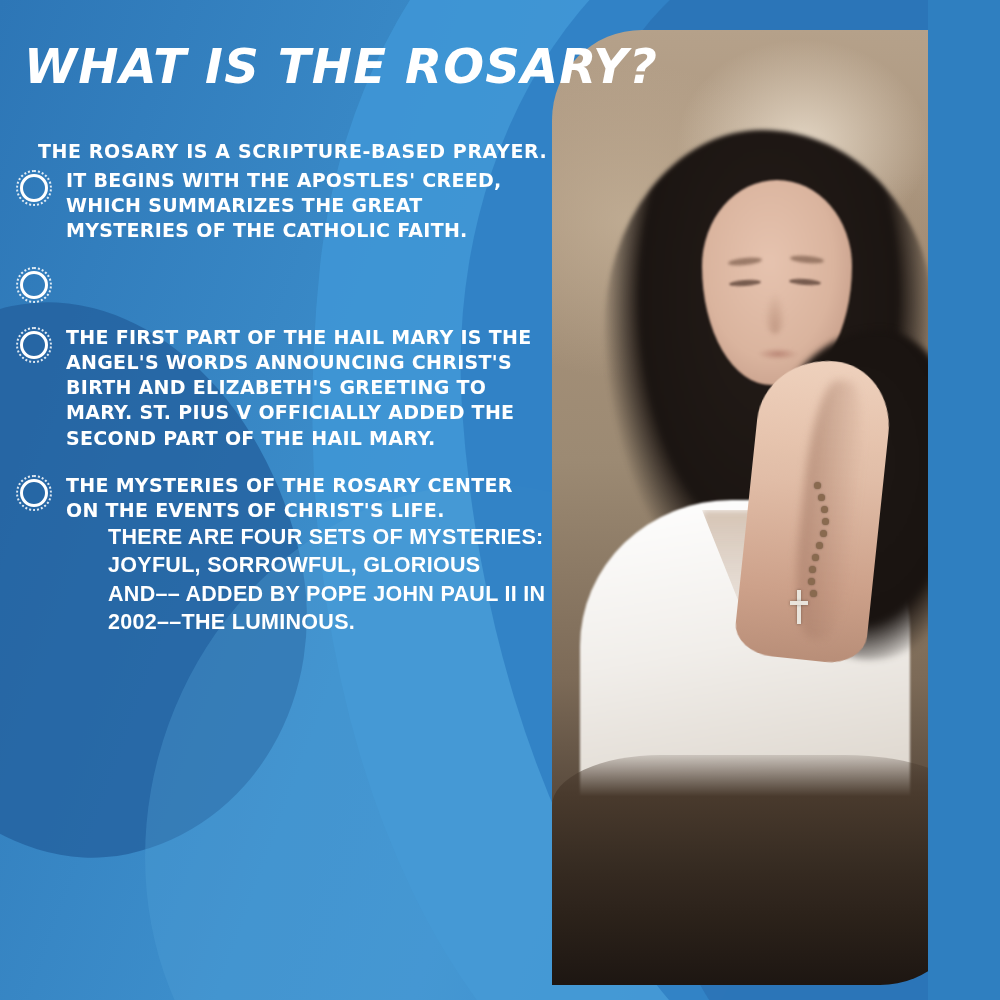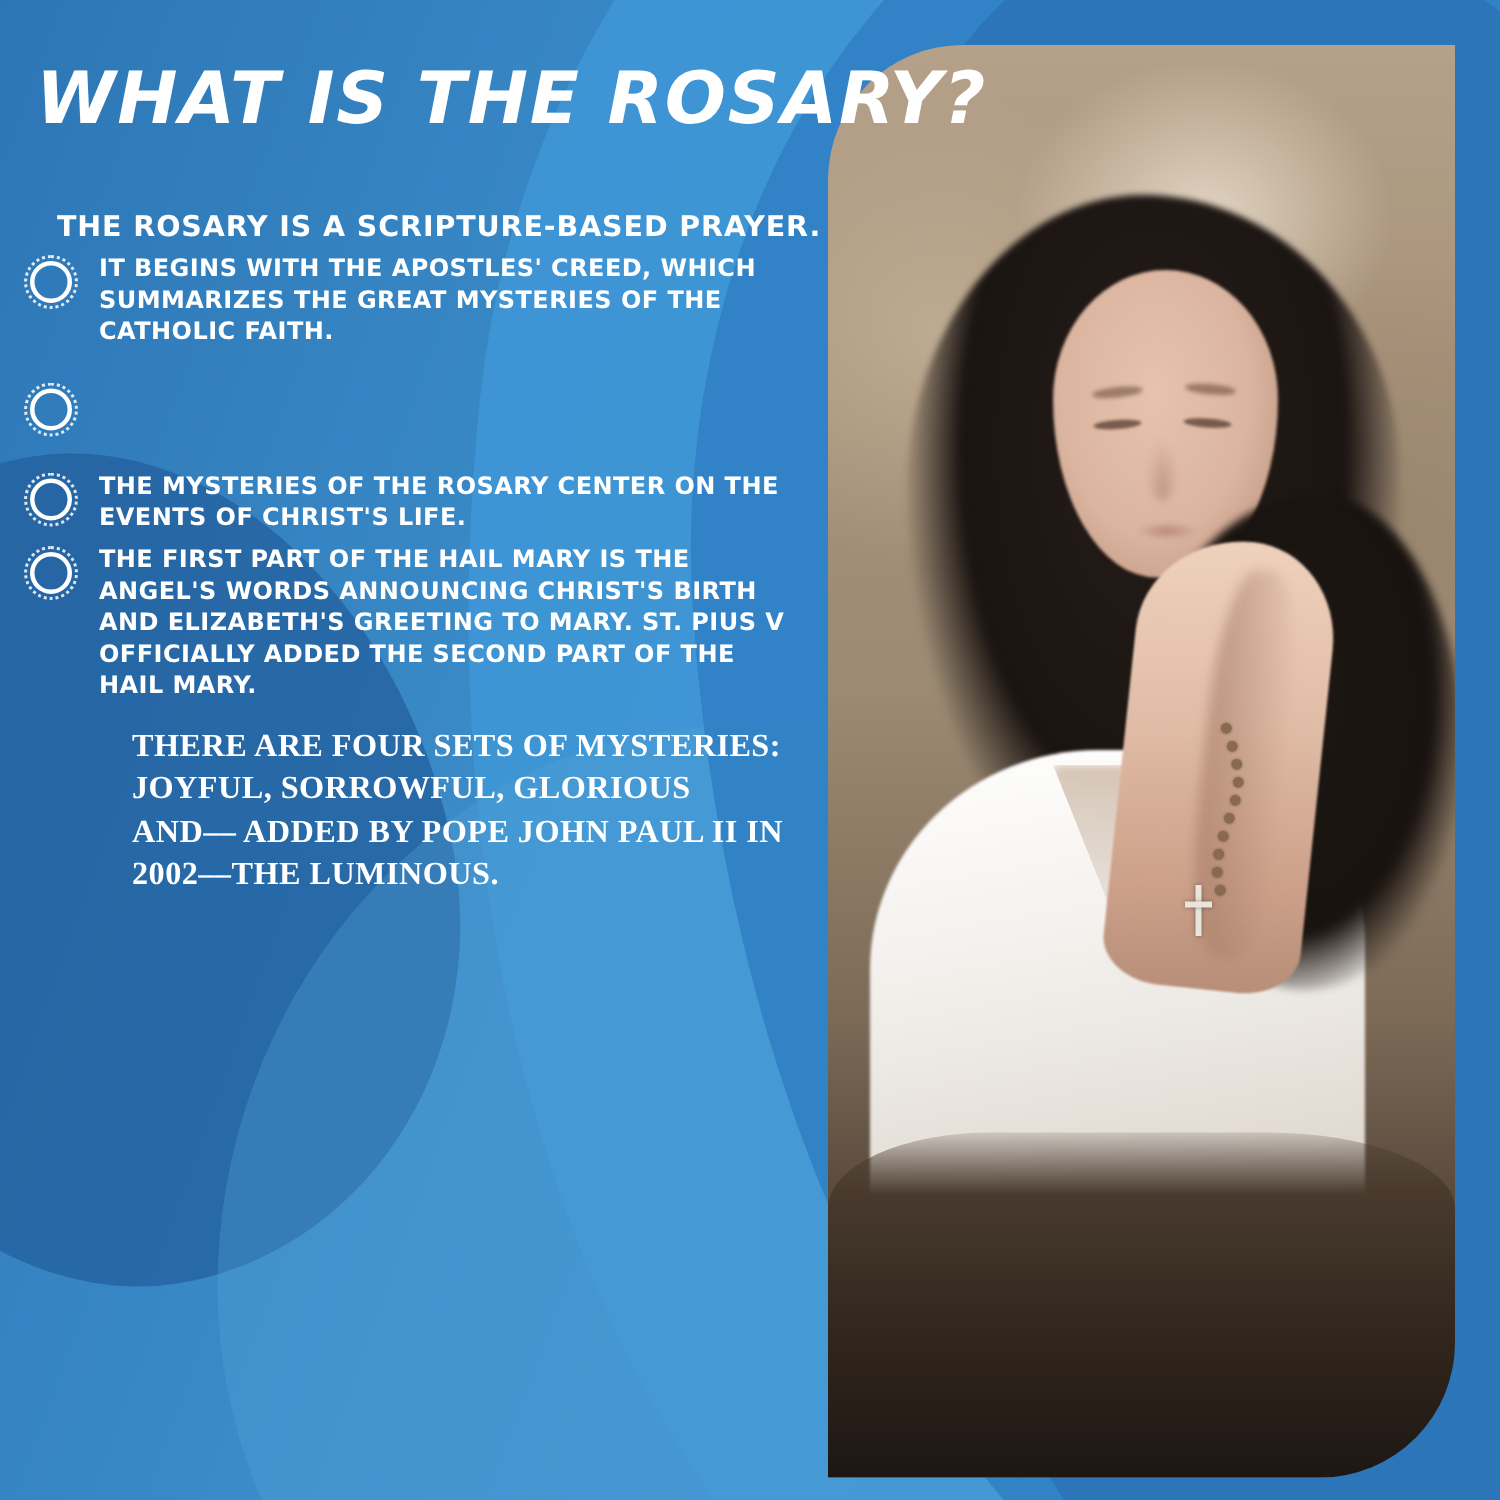--- a/index.html
+++ b/index.html
@@ -9,21 +9,21 @@
   body {
     width: 1000px;
     height: 1000px;
     overflow: hidden;
     font-family: "Liberation Sans", sans-serif;
     background: #2f7fc0;
   }
 
   .poster {
     position: relative;
-    width: 1000px;
+    width: 928px;
     height: 1000px;
     background: linear-gradient(110deg, #2d76b6 0%, #3d8fcc 45%, #3f93d1 60%, #2f7cbd 100%);
     overflow: hidden;
   }
 
   
   .bg-dark-left {
     position: absolute;
     left: -160px;
     top: 300px;
@@ -311,38 +311,38 @@
     border-radius: 50%;
   }
   .bullet-icon .dots {
     position: absolute;
     inset: 0;
     border-radius: 50%;
     border: 2px dotted rgba(255,255,255,.85);
   }
   .bullet-text {
     color: #ffffff;
-    font-size: 16px;
+    font-size: 19px;
     line-height: 1.32;
     font-weight: 700;
     letter-spacing: .3px;
     text-transform: uppercase;
     font-family: "DejaVu Sans", sans-serif;
     max-width: 470px;
   }
   .sub-note {
-    margin-left: 72px;
+    margin-left: 92px;
     margin-top: -6px;
     color: #ffffff;
     font-size: 21.5px;
     line-height: 1.32;
     font-weight: 700;
     letter-spacing: .3px;
     text-transform: uppercase;
-    font-family: Liberation Serif, serif;
+    font-family: Liberation Sans, sans-serif;
     max-width: 440px;
   }
 </style>
 </head>
 <body>
 
 <div class="poster">
 
   <div class="bg-dark-left"></div>
   <div class="bg-swoop-1"></div>
@@ -395,33 +395,33 @@
       <span class="bullet-text">IT BEGINS WITH THE APOSTLES' CREED, WHICH SUMMARIZES THE GREAT MYSTERIES OF THE CATHOLIC FAITH.</span>
     </div>
 
     <div class="bullet-row">
       <span class="bullet-icon">
         <span class="dots"></span>
           <span class="ring"></span>
       </span>
     </div>
 
+    <div class="bullet-row">
+      <span class="bullet-icon">
+        <span class="dots"></span>
+          <span class="ring"></span>
+      </span>
+      <span class="bullet-text">THE FIRST PART OF THE HAIL MARY IS THE ANGEL'S WORDS ANNOUNCING CHRIST'S BIRTH AND ELIZABETH'S GREETING TO MARY. ST. PIUS V OFFICIALLY ADDED THE SECOND PART OF THE HAIL MARY.</span>
+    </div>
+
     <div class="bullet-row" style="margin-bottom:6px;">
       <span class="bullet-icon">
         <span class="dots"></span>
           <span class="ring"></span>
       </span>
       <span class="bullet-text">THE MYSTERIES OF THE ROSARY CENTER ON THE EVENTS OF CHRIST'S LIFE.</span>
     </div>
 
-    <div class="bullet-row">
-      <span class="bullet-icon">
-        <span class="dots"></span>
-          <span class="ring"></span>
-      </span>
-      <span class="bullet-text">THE FIRST PART OF THE HAIL MARY IS THE ANGEL'S WORDS ANNOUNCING CHRIST'S BIRTH AND ELIZABETH'S GREETING TO MARY. ST. PIUS V OFFICIALLY ADDED THE SECOND PART OF THE HAIL MARY.</span>
-    </div>
-
     <div class="sub-note">THERE ARE FOUR SETS OF MYSTERIES: JOYFUL, SORROWFUL, GLORIOUS AND–– ADDED BY POPE JOHN PAUL II IN 2002––THE LUMINOUS.</div>
 
   </div>
 
 </div>
 
 </body></html>

